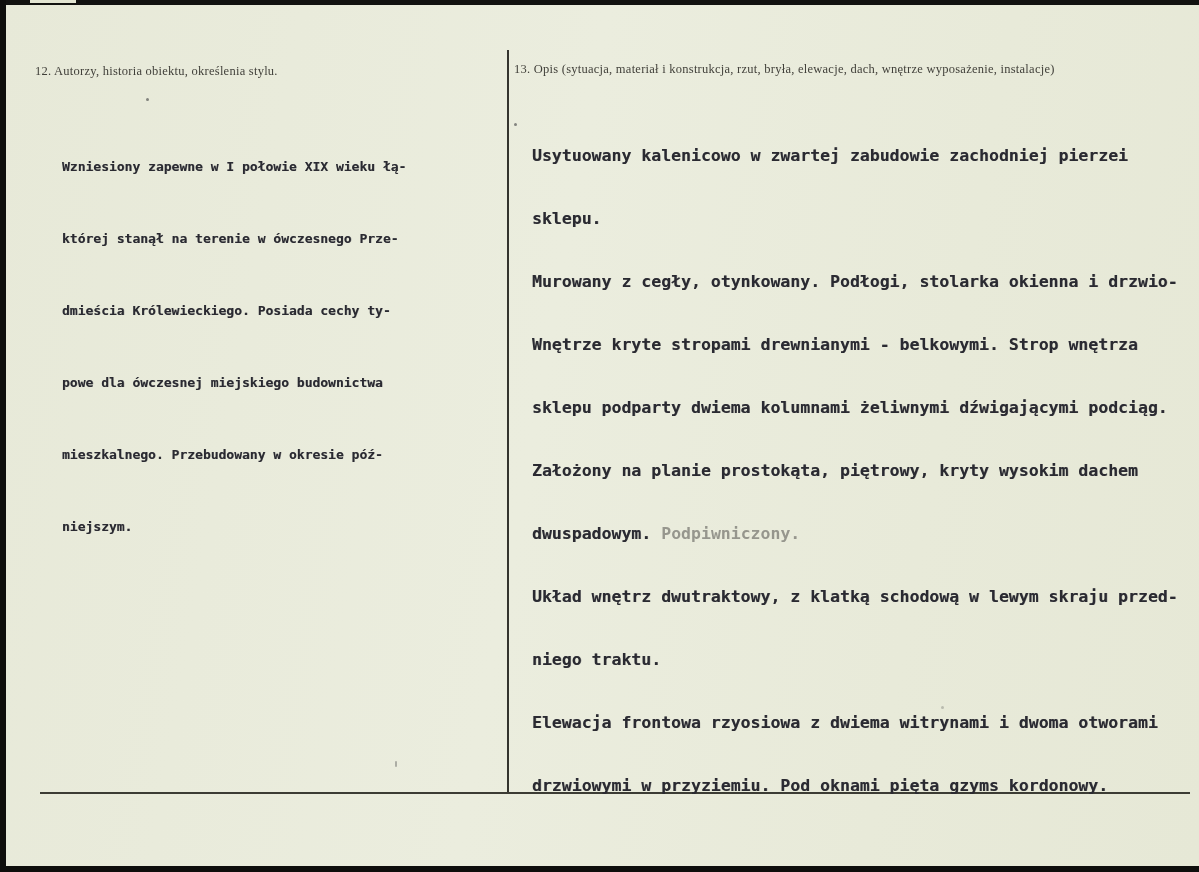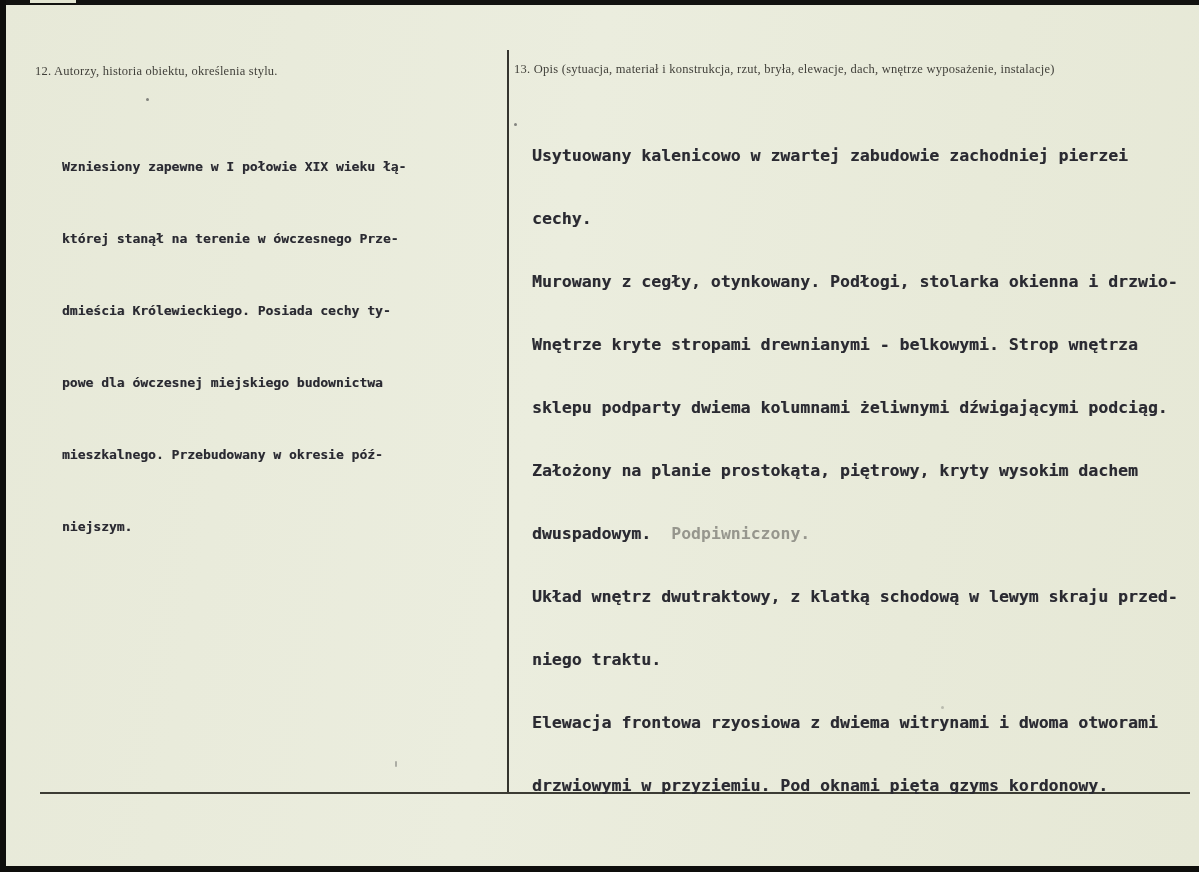--- a/index.html
+++ b/index.html
@@ -64,21 +64,21 @@
   }
   .col-right {
     left: 532px; top: 103px;
     font-size: 16.5px;
     line-height: 21px;
   }
   .line { height: inherit; }
   .faded {
     color: #96968d;
     text-shadow: none;
-    margin-left: 20px;
+    margin-left: 10px;
   }
 
   
   .speck {
     position: absolute;
     width: 3px; height: 3px;
     border-radius: 50%;
     background: rgba(45, 45, 50, 0.55);
   }
   .speck.s1 { left: 146px; top: 98px; }
@@ -106,21 +106,21 @@
     <div class="line">Wzniesiony zapewne w I połowie XIX wieku łą-</div>
     <div class="line">której stanął na terenie w ówczesnego Prze-</div>
     <div class="line">dmieścia Królewieckiego. Posiada cechy ty-</div>
     <div class="line">powe dla ówczesnej miejskiego budownictwa</div>
     <div class="line">mieszkalnego. Przebudowany w okresie póź-</div>
     <div class="line">niejszym.</div>
   </div>
 
   <div class="col col-right">
     <div class="line">Usytuowany kalenicowo w zwartej zabudowie zachodniej pierzei</div>
-    <div class="line">cechy.</div>
+    <div class="line">sklepu.</div>
     <div class="line">Murowany z cegły, otynkowany. Podłogi, stolarka okienna i drzwio-</div>
     <div class="line">Wnętrze kryte stropami drewnianymi - belkowymi. Strop wnętrza</div>
     <div class="line">sklepu podparty dwiema kolumnami żeliwnymi dźwigającymi podciąg.</div>
     <div class="line">Założony na planie prostokąta, piętrowy, kryty wysokim dachem</div>
     <div class="line"><span>dwuspadowym.</span><span class="faded">Podpiwniczony.</span></div>
     <div class="line">Układ wnętrz dwutraktowy, z klatką schodową w lewym skraju przed-</div>
     <div class="line">niego traktu.</div>
     <div class="line">Elewacja frontowa rzyosiowa z dwiema witrynami i dwoma otworami</div>
     <div class="line">drzwiowymi w przyziemiu. Pod oknami pięta gzyms kordonowy.</div>
     

